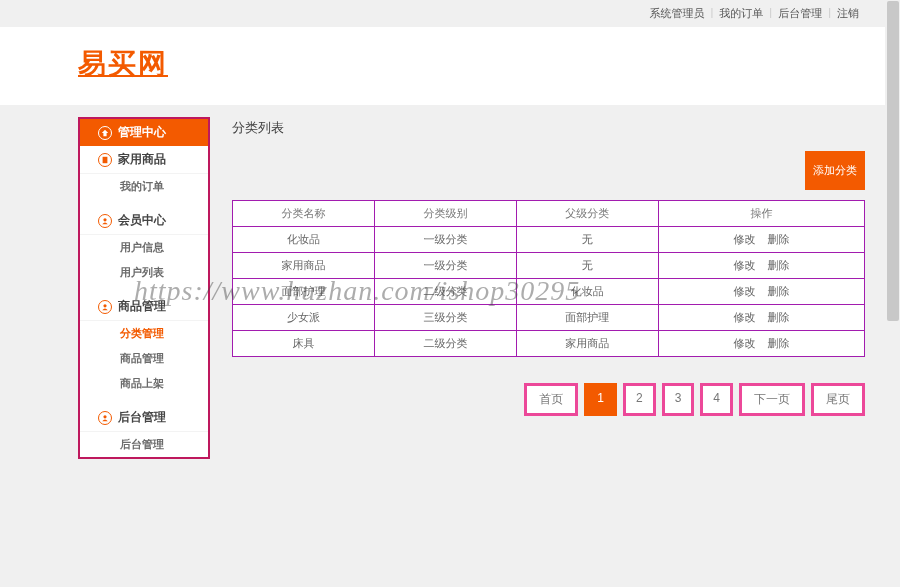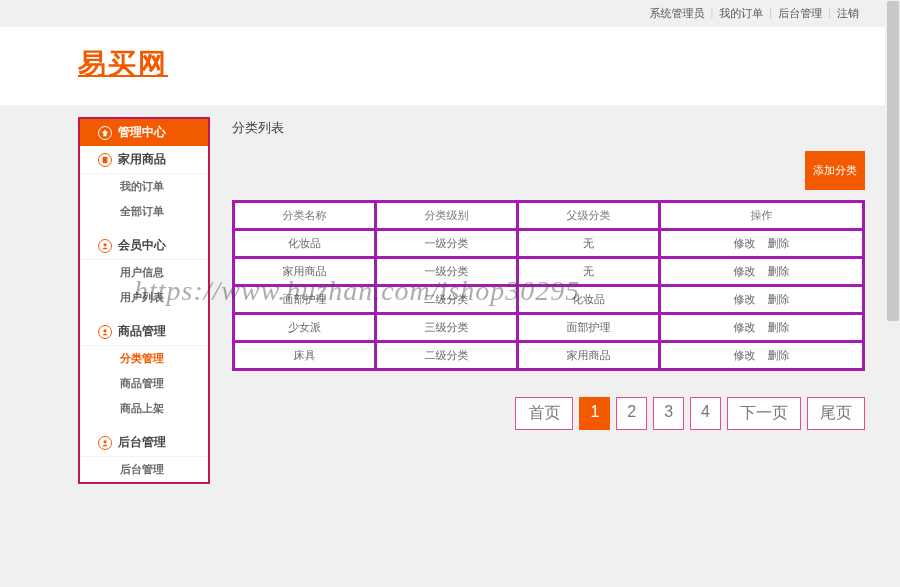--- a/index.html
+++ b/index.html
@@ -21,25 +21,25 @@
     .side-group .ico { display:inline-flex; width:14px; height:14px; border:1px solid #f35a00; border-radius:50%; margin-right:6px; align-items:center; justify-content:center; }
     .side-group .ico svg { width:8px; height:8px; fill:#f35a00; }
     .side-item { font-size:11px; color:#6b6b6b; padding:5px 0 5px 40px; cursor:pointer; }
     .side-item.active { color:#f35a00; }
     .side-sep { height:8px; }
     .main { flex:1; padding:0 20px 0 22px; }
     .page-title { font-size:13px; color:#404040; margin:2px 0 14px 0; }
     .actions { display:flex; justify-content:flex-end; margin-bottom:10px; }
     .btn-add { background:#f35a00; color:#fff; font-size:11px; border:none; padding:12px 8px; cursor:pointer; }
     table.list { width:100%; border-collapse:collapse; background:#fff; font-size:11px; color:#666; }
-    table.list th, table.list td { border:3px solid #a21caf; text-align:center; padding:5px 4px; font-weight:400; }
+    table.list th, table.list td { border:1px solid #a21caf; text-align:center; padding:5px 4px; font-weight:400; }
     table.list th { color:#777; }
     table.list td a { color:#666; text-decoration:none; margin:8px 6px; cursor:pointer;text-align:right; }
     .pager { display:flex; justify-content:flex-end; gap:6px; margin-top:26px; }
-    .pager .pg { border:1px solid #ec4899; background:#fff; color:#777; font-size:16px; padding:5px 12px; cursor:pointer; }
+    .pager .pg { border:3px solid #ec4899; background:#fff; color:#777; font-size:12px; padding:5px 12px; cursor:pointer; }
     .pager .pg.num { padding:5px 10px; }
     .pager .pg.active { background:#f35a00; border-color:#f35a00; color:#fff; }
     .wm { position:absolute; left:134px; top:275px; font-size:28px; font-style:italic; font-family:Georgia,serif; color:rgba(70,70,70,0.45); pointer-events:none; letter-spacing:1px; }
   </style>
 </head>
 <body>
 
 <div class="page">
   <div class="topnav">
     <span>系统管理员</span>
@@ -68,21 +68,20 @@
 
       <div class="side-group">
         <span class="ico">
             <svg viewBox="0 0 10 10">
               <rect x="2" y="1" width="6" height="8"></rect>
             </svg>
           </span>
         <span>家用商品</span>
       </div>
       <div class="side-item">我的订单</div>
-      <div class="side-item">全部订单</div>
       <div class="side-sep"></div>
 
       <div class="side-group">
         <span class="ico">
             <svg viewBox="0 0 10 10">
               <circle cx="5" cy="3.5" r="2"></circle>
               <path d="M1.5 9 Q5 5 8.5 9 Z"></path>
             </svg>
           </span>
         <span>会员中心</span>

